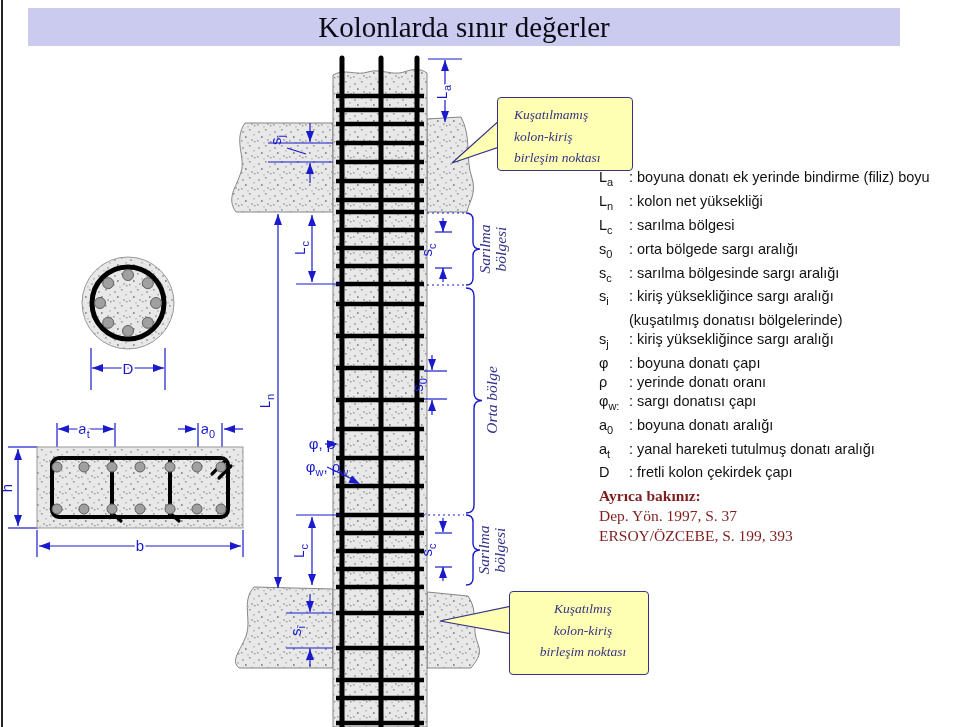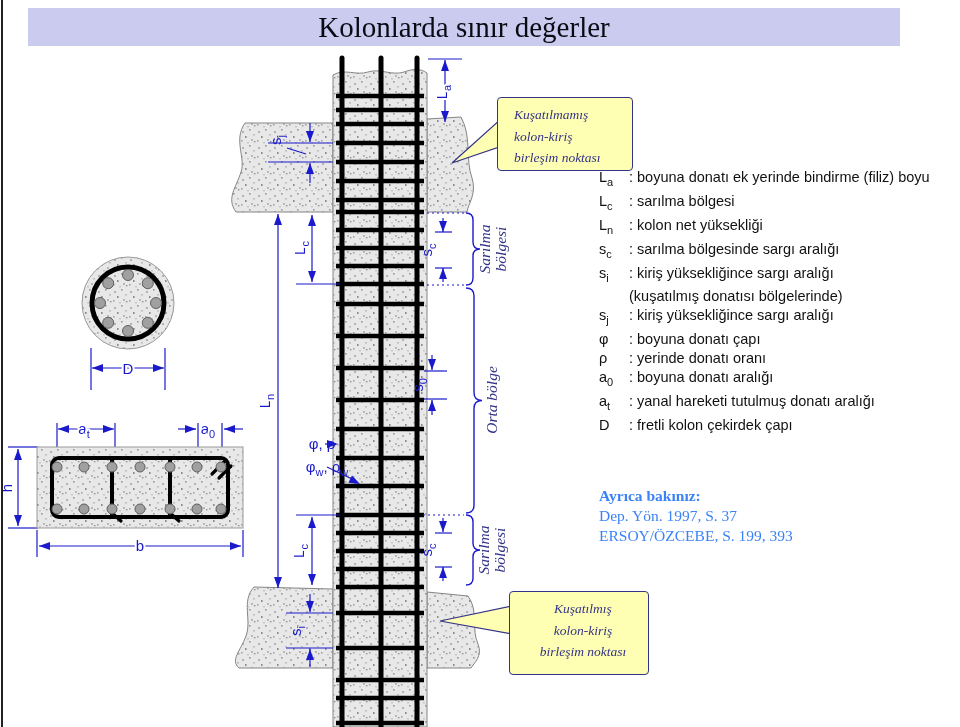--- a/index.html
+++ b/index.html
@@ -10,21 +10,21 @@
   .titlebar{position:absolute;left:18px;top:8px;width:872px;height:38px;background:#cbcbf0;
             font-family:"Liberation Serif","DejaVu Serif",serif;font-size:29px;color:#0a0a14;
             text-align:center;line-height:39px;margin-left:10px;}
   .legend{position:absolute;left:599px;top:168px;width:358px;font-size:14.5px;color:#111;}
   .lrow{display:flex;line-height:19px;}
   .lsym{width:30px;flex:none;}
   .lsym sub{font-size:11px;}
   .ldesc{flex:1;}
   .lcont{margin-left:30px;line-height:18.5px;}
   .refs{position:absolute;left:599px;top:486px;font-family:"Liberation Serif","DejaVu Serif",serif;
-        font-size:15.5px;color:#3b82f6;line-height:20px;}
+        font-size:15.5px;color:#7f1d1d;line-height:20px;}
   .refs .rhead{font-weight:bold;}
   .callout{position:absolute;background:#ffffb3;border:1.4px solid #333388;border-radius:4px;
            font-family:"Liberation Serif","DejaVu Serif",serif;font-style:italic;
            font-size:13.5px;color:#333388;line-height:1.6;padding:6px 8px 4px 16px;}
   .callout div{white-space:nowrap;}
   #callout-top{left:497px;top:97px;width:110px;height:62px;}
   #callout-bottom{left:509px;top:591px;width:114px;height:72px;text-align:center;}
   
   text{font-family:"Liberation Sans","DejaVu Sans",sans-serif;}
   .dimtxt{font-size:15px;fill:#1a1acc;text-anchor:middle;}
@@ -263,26 +263,30 @@
   <div class="leftedge"></div>
 
   <div class="titlebar">Kolonlarda sınır değerler</div>
 
   <div class="legend" id="legend">
       <div class="lrow">
         <span class="lsym">L<sub>a</sub></span>
         <span class="ldesc">: boyuna donatı ek yerinde bindirme (filiz) boyu</span>
       </div>
       <div class="lrow">
+        <span class="lsym">L<sub>n</sub></span>
+        <span class="ldesc">: kolon net yüksekliği</span>
+      </div>
+      <div class="lrow">
         <span class="lsym">L<sub>c</sub></span>
         <span class="ldesc">: sarılma bölgesi</span>
       </div>
       <div class="lrow">
-        <span class="lsym">L<sub>n</sub></span>
-        <span class="ldesc">: kolon net yüksekliği</span>
+        <span class="lsym">s<sub>0</sub></span>
+        <span class="ldesc">: orta bölgede sargı aralığı</span>
       </div>
       <div class="lrow">
         <span class="lsym">s<sub>c</sub></span>
         <span class="ldesc">: sarılma bölgesinde sargı aralığı</span>
       </div>
       <div class="lrow">
         <span class="lsym">s<sub>i</sub></span>
         <span class="ldesc">: kiriş yüksekliğince sargı aralığı</span>
       </div>
       <div class="lcont">(kuşatılmış donatısı bölgelerinde)</div>
@@ -290,20 +294,24 @@
         <span class="lsym">s<sub>j</sub></span>
         <span class="ldesc">: kiriş yüksekliğince sargı aralığı</span>
       </div>
       <div class="lrow">
         <span class="lsym">φ</span>
         <span class="ldesc">: boyuna donatı çapı</span>
       </div>
       <div class="lrow">
         <span class="lsym">ρ</span>
         <span class="ldesc">: yerinde donatı oranı</span>
+      </div>
+      <div class="lrow">
+        <span class="lsym">φ<sub>w:</sub></span>
+        <span class="ldesc">: sargı donatısı çapı</span>
       </div>
       <div class="lrow">
         <span class="lsym">a<sub>0</sub></span>
         <span class="ldesc">: boyuna donatı aralığı</span>
       </div>
       <div class="lrow">
         <span class="lsym">a<sub>t</sub></span>
         <span class="ldesc">: yanal hareketi tutulmuş donatı aralığı</span>
       </div>
       <div class="lrow">

